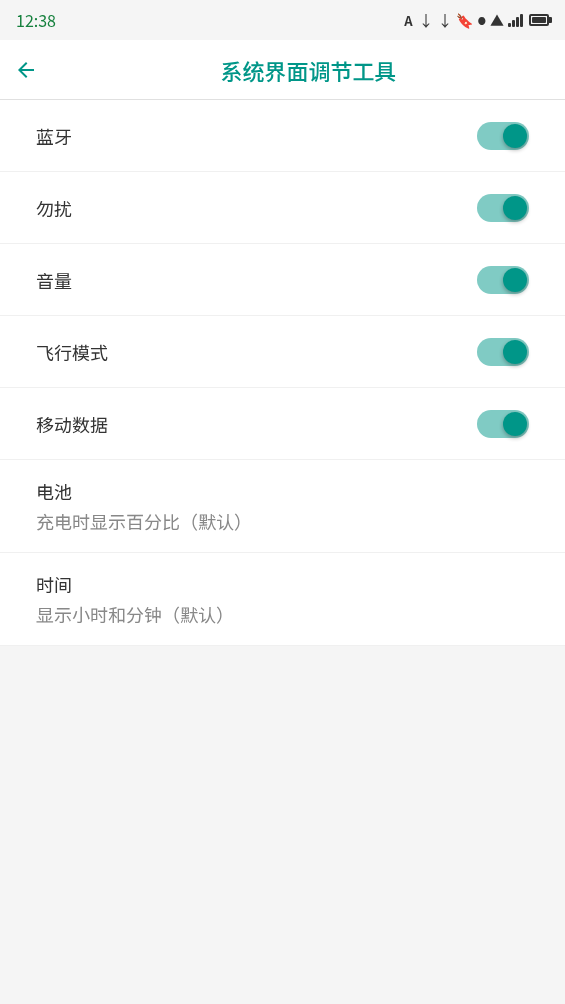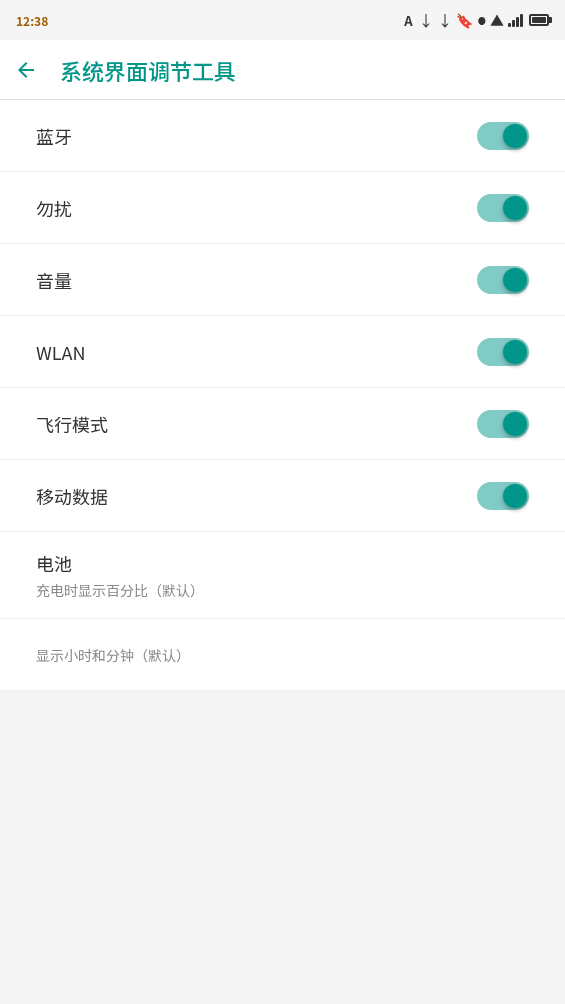--- a/index.html
+++ b/index.html
@@ -21,41 +21,42 @@
       width: 100%;
       height: 40px;
       background: #f5f5f5;
       display: flex;
       align-items: center;
       justify-content: space-between;
       padding: 0 16px;
     }
 
     .status-time {
-      font-size: 12px;
-      font-weight: 700;
-      color: #a16207;
+      font-size: 16px;
+      font-weight: 400;
+      color: #15803d;
     }
 
     .status-icons {
       display: flex;
       align-items: center;
       gap: 4px;
     }
 
     
     .app-bar {
       width: 100%;
       height: 60px;
       background: #fff;
       display: flex;
       align-items: center;
       padding: 0 8px;
       gap: 16px;
       border-bottom: 1px solid #e0e0e0;
+      text-align: center;
     }
 
     .back-button {
       cursor: pointer;
       color: #009688;
       font-size: 24px;
       display: flex;
       align-items: center;
       justify-content: center;
       width: 36px;
@@ -90,21 +91,21 @@
       flex-direction: column;
       gap: 4px;
     }
 
     .setting-label {
       font-size: 18px;
       color: #333;
     }
 
     .setting-sublabel {
-      font-size: 14px;
+      font-size: 18px;
       color: #888;
     }
 
     
     .toggle-switch {
       position: relative;
       width: 52px;
       height: 28px;
       cursor: pointer;
       flex-shrink: 0;
@@ -251,30 +252,20 @@
           <span class="setting-label">音量</span>
         </div>
         <div class="toggle-switch">
           <div class="toggle-track on">
             <div class="toggle-thumb"></div>
           </div>
         </div>
       </div>
       <div class="setting-item">
         <div class="setting-text">
-          <span class="setting-label">WLAN</span>
-        </div>
-        <div class="toggle-switch">
-          <div class="toggle-track on">
-            <div class="toggle-thumb"></div>
-          </div>
-        </div>
-      </div>
-      <div class="setting-item">
-        <div class="setting-text">
           <span class="setting-label">飞行模式</span>
         </div>
         <div class="toggle-switch">
           <div class="toggle-track on">
             <div class="toggle-thumb"></div>
           </div>
         </div>
       </div>
       <div class="setting-item">
         <div class="setting-text">
@@ -287,17 +278,18 @@
         </div>
       </div>
       <div class="setting-item">
         <div class="setting-text">
           <span class="setting-label">电池</span>
           <span class="setting-sublabel">充电时显示百分比（默认）</span>
         </div>
       </div>
       <div class="setting-item">
         <div class="setting-text">
+          <span class="setting-label">时间</span>
           <span class="setting-sublabel">显示小时和分钟（默认）</span>
         </div>
       </div>
     </div>
 </div>
 
 </body></html>

